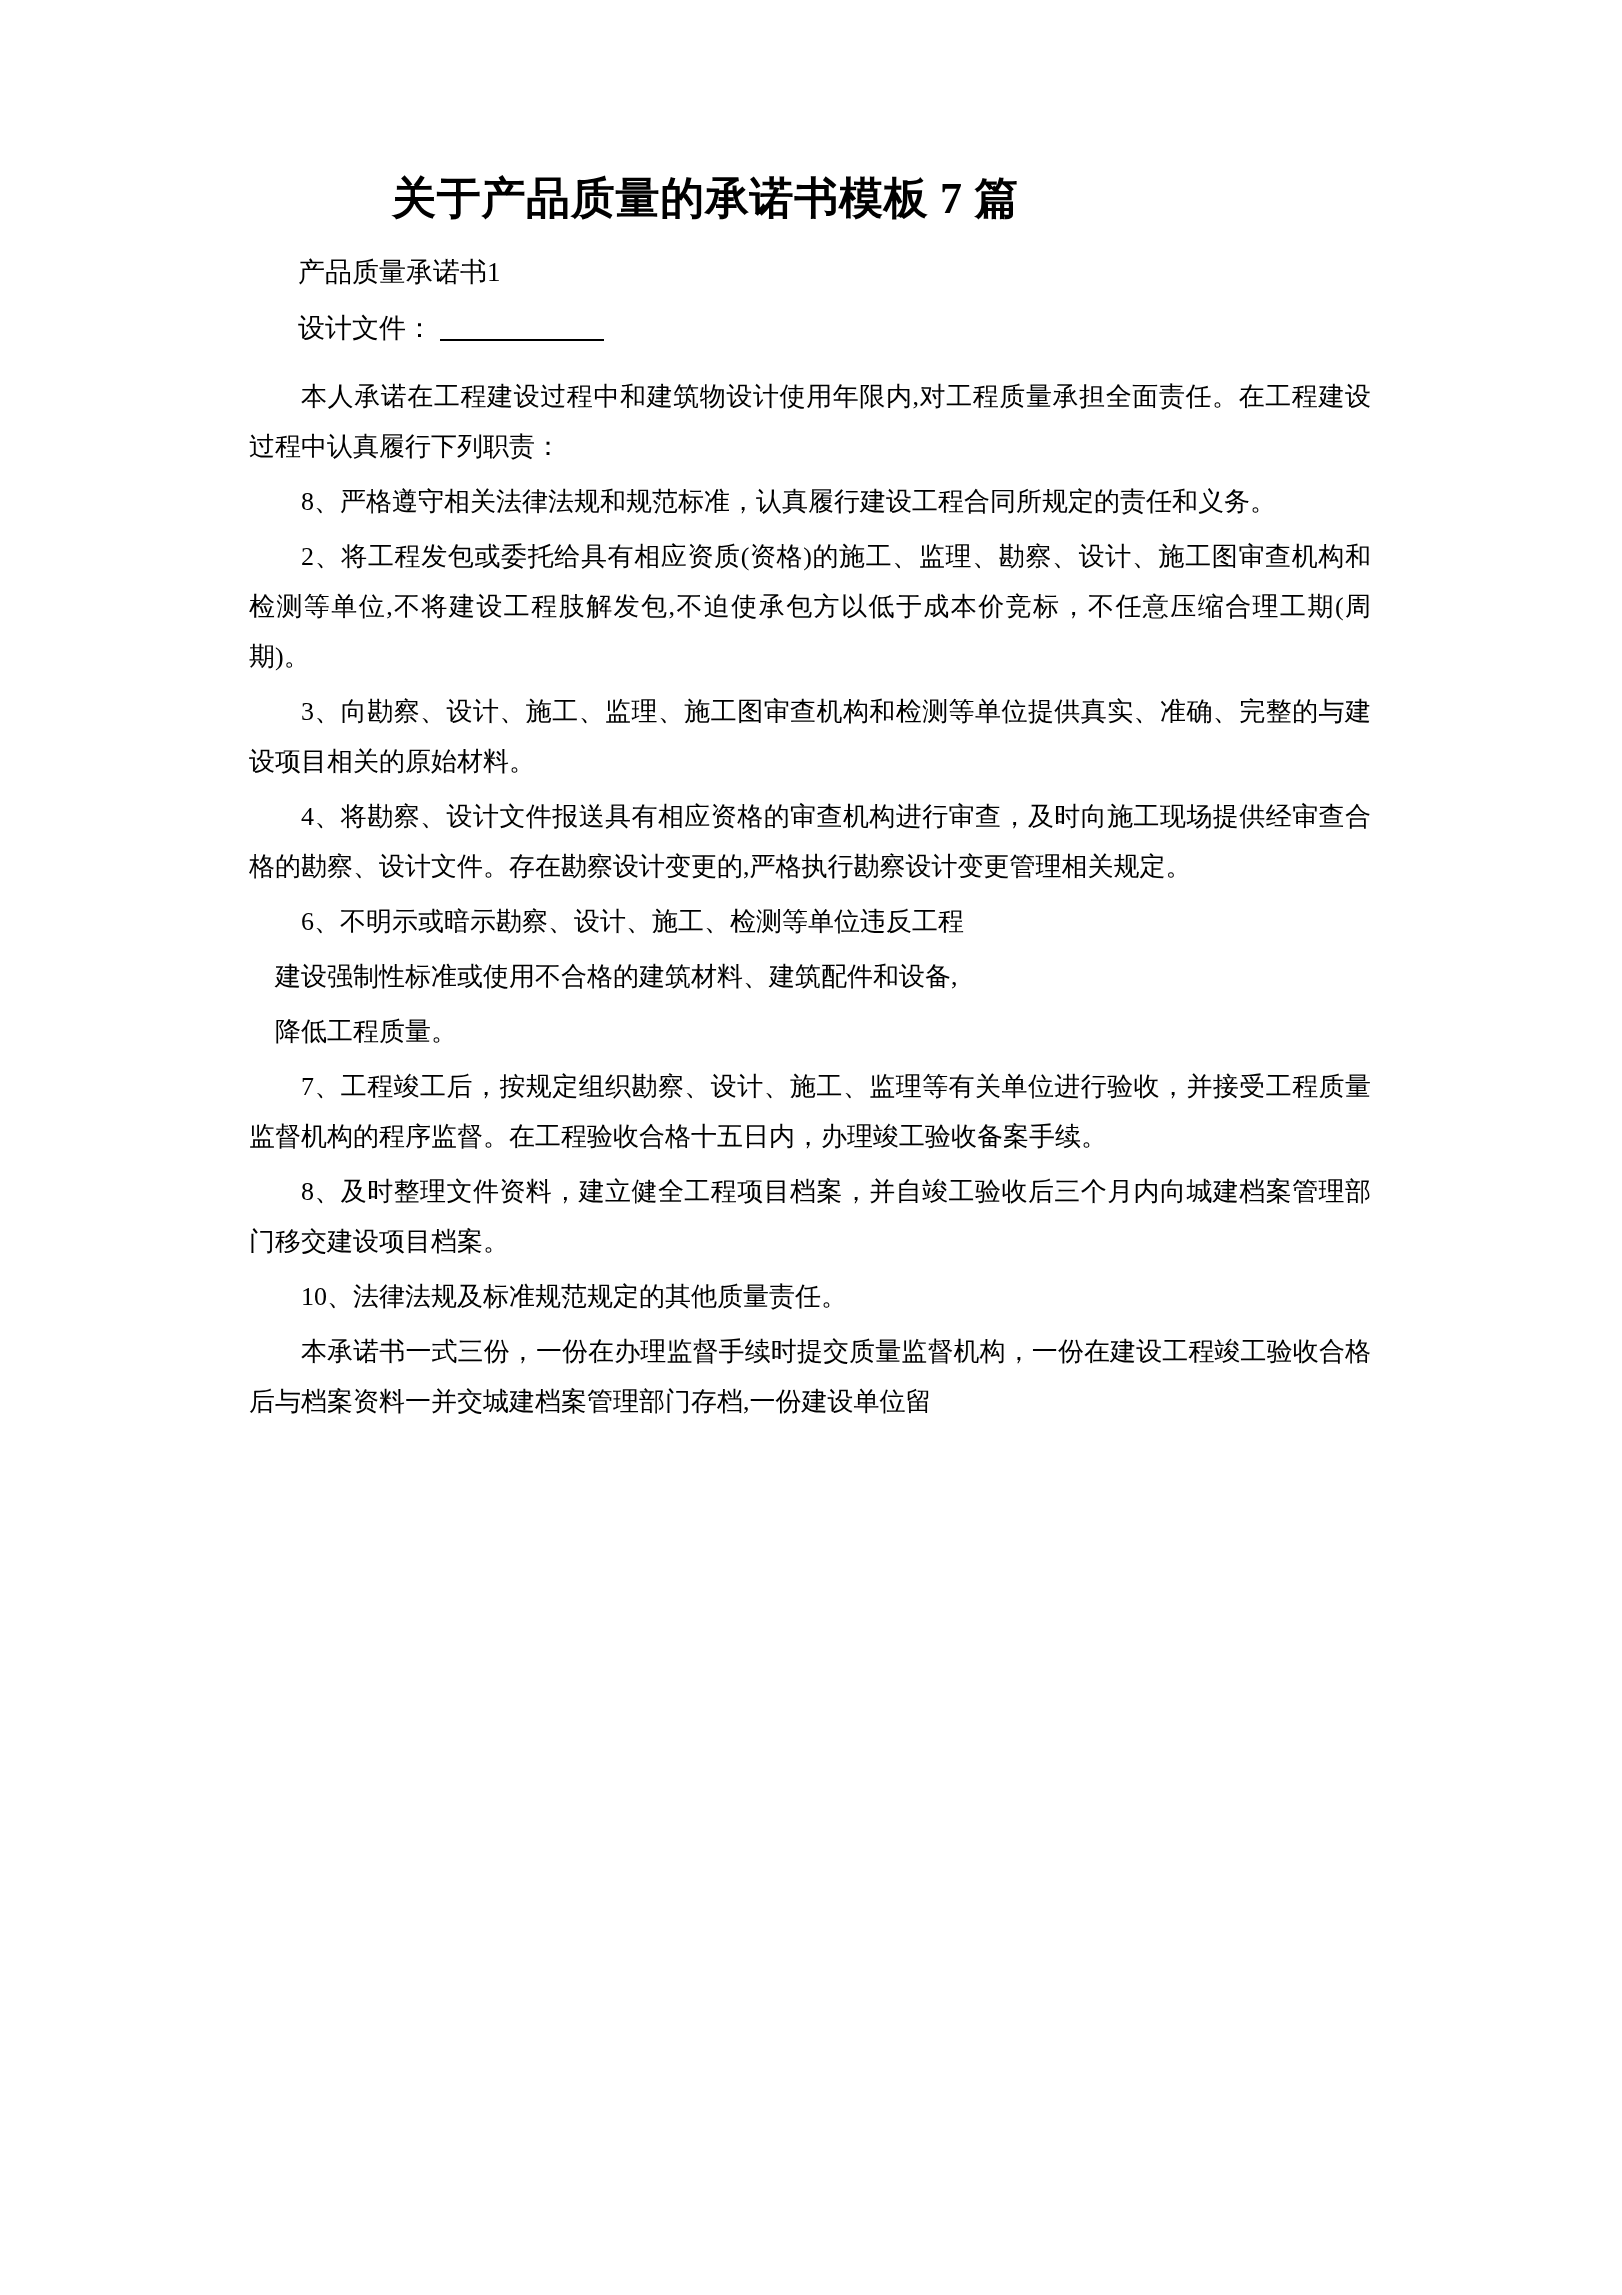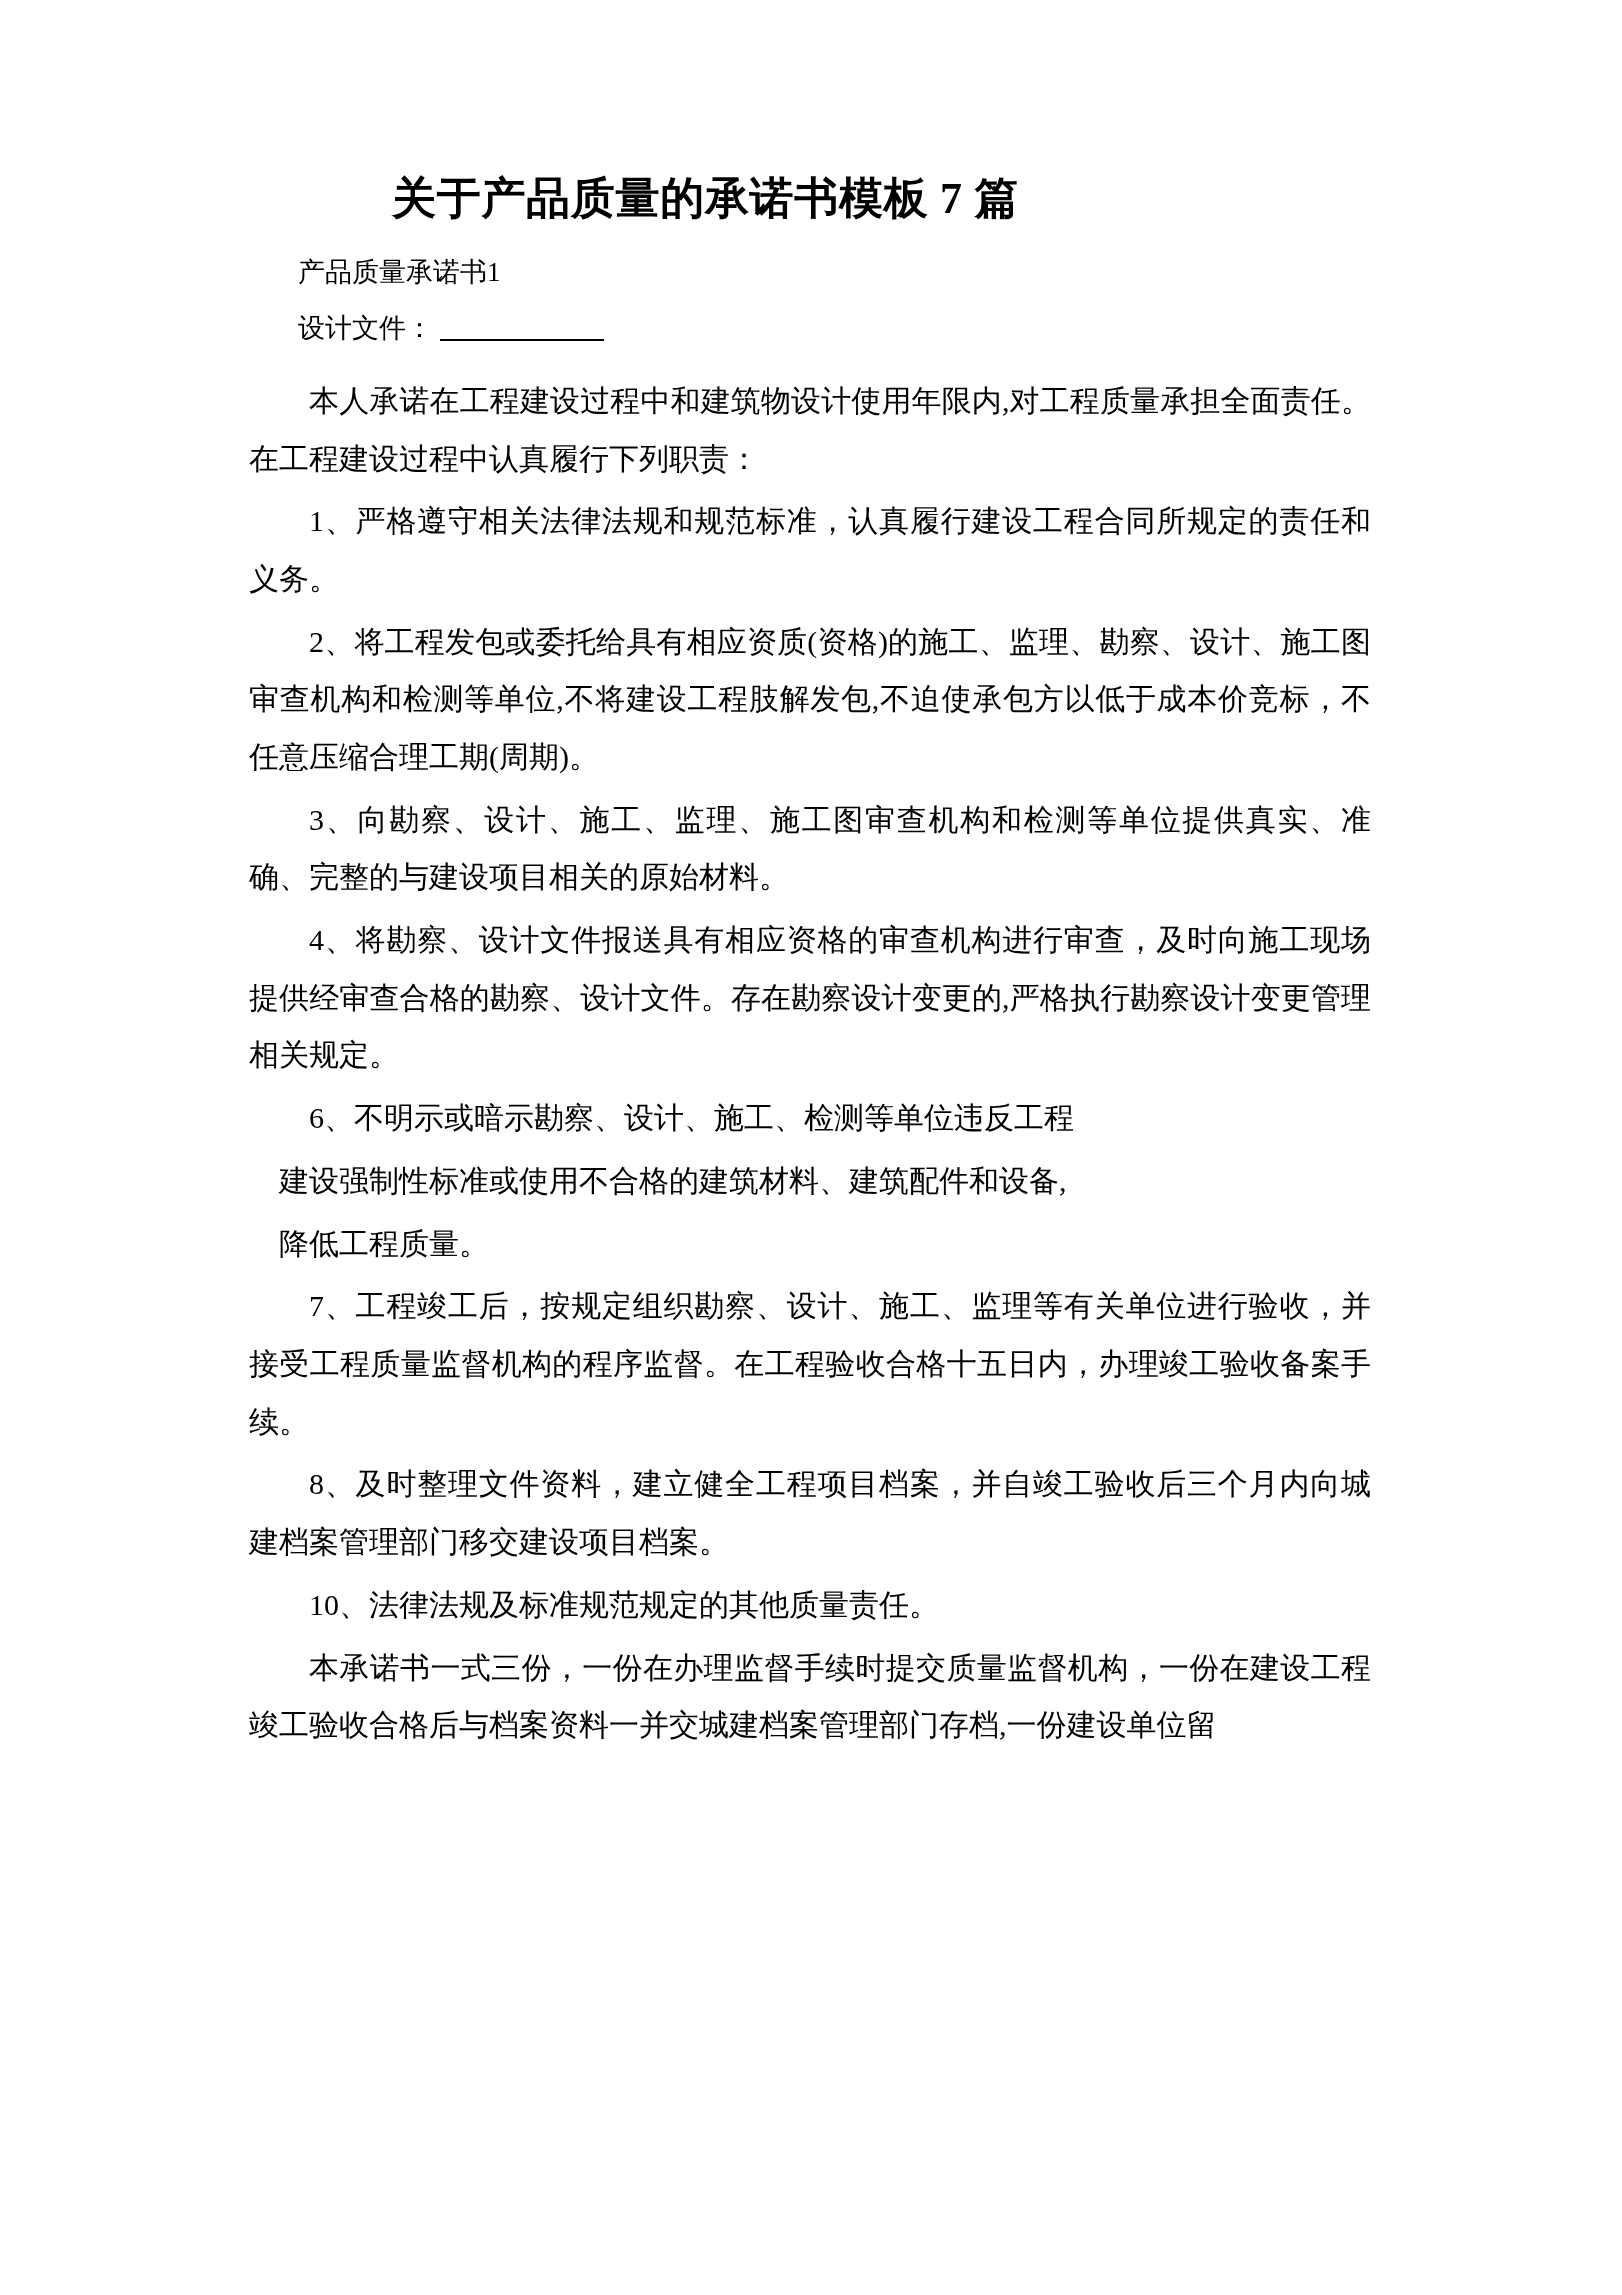--- a/index.html
+++ b/index.html
@@ -49,21 +49,21 @@
     white-space: nowrap;
   }
   .blank-rule {
     display: inline-block;
     width: 164px;
     border-bottom: 2px solid #000;
     vertical-align: -3.9px;
     margin-left: 6.5px;
   }
   p.para {
-    font-size: 30px;
+    font-size: 26px;
     line-height: 1.92;
     margin: 0 0 5.2px 0;
     text-align: justify;
     text-justify: inter-ideograph;
     text-indent: 2em;
     letter-spacing: 0px;
     word-break: break-all;
   }
   p.para.narrow-indent {
     text-indent: 1em;
@@ -81,21 +81,21 @@
     <h1 class="doc-title">关于产品质量的承诺书模板 7 篇</h1>
 
     <div class="sec-heading">产品质量承诺书1</div>
 
     <div class="field-line">
       <span>设计文件：</span><span class="blank-rule"></span>
     </div>
 
     <div id="paragraphs">
         <p class="para">本人承诺在工程建设过程中和建筑物设计使用年限内,对工程质量承担全面责任。在工程建设过程中认真履行下列职责：</p>
-        <p class="para">1、严格遵守相关法律法规和规范标准，认真履行建设工程合同所规定的责任和义务。</p>
+        <p class="para">8、严格遵守相关法律法规和规范标准，认真履行建设工程合同所规定的责任和义务。</p>
         <p class="para">2、将工程发包或委托给具有相应资质(资格)的施工、监理、勘察、设计、施工图审查机构和检测等单位,不将建设工程肢解发包,不迫使承包方以低于成本价竞标，不任意压缩合理工期(周期)。</p>
         <p class="para">3、向勘察、设计、施工、监理、施工图审查机构和检测等单位提供真实、准确、完整的与建设项目相关的原始材料。</p>
         <p class="para">4、将勘察、设计文件报送具有相应资格的审查机构进行审查，及时向施工现场提供经审查合格的勘察、设计文件。存在勘察设计变更的,严格执行勘察设计变更管理相关规定。</p>
         <p class="para">6、不明示或暗示勘察、设计、施工、检测等单位违反工程</p>
         <p class="para narrow-indent">建设强制性标准或使用不合格的建筑材料、建筑配件和设备,</p>
         <p class="para narrow-indent">降低工程质量。</p>
         <p class="para">7、工程竣工后，按规定组织勘察、设计、施工、监理等有关单位进行验收，并接受工程质量监督机构的程序监督。在工程验收合格十五日内，办理竣工验收备案手续。</p>
         <p class="para">8、及时整理文件资料，建立健全工程项目档案，并自竣工验收后三个月内向城建档案管理部门移交建设项目档案。</p>
         <p class="para">10、法律法规及标准规范规定的其他质量责任。</p>
         <p class="para">本承诺书一式三份，一份在办理监督手续时提交质量监督机构，一份在建设工程竣工验收合格后与档案资料一并交城建档案管理部门存档,一份建设单位留</p>

